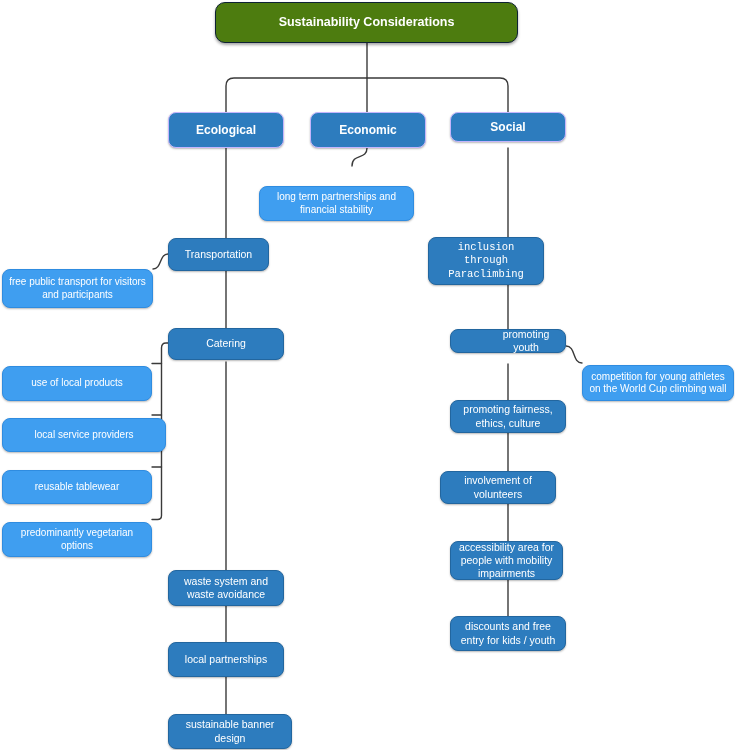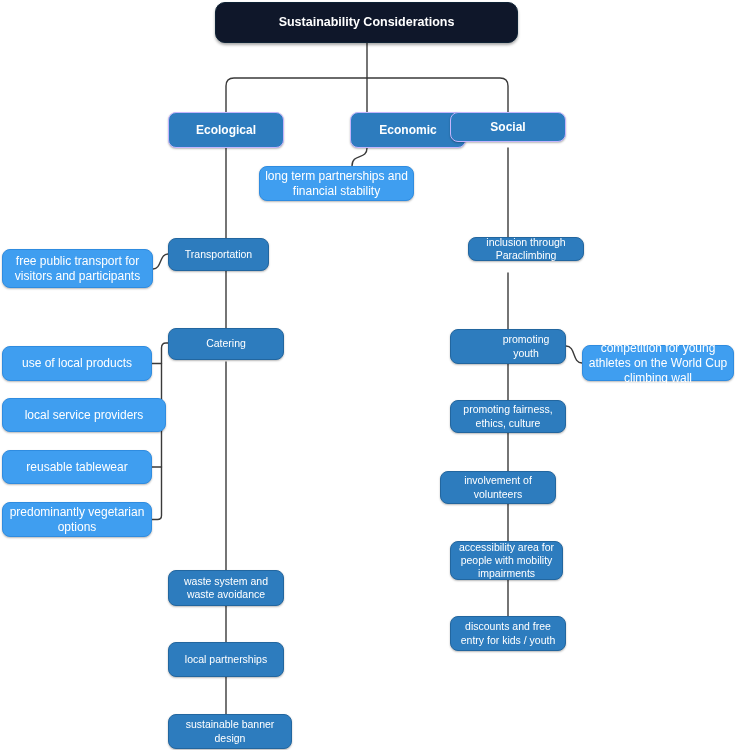--- a/index.html
+++ b/index.html
@@ -29,42 +29,43 @@
     justify-content: center;
     text-align: center;
     box-sizing: border-box;
     color: #ffffff;
     border-radius: 8px;
     padding: 2px 5px;
     line-height: 1.25;
     box-shadow: 0 1px 2px rgba(0,0,0,0.28);
   }
   .root {
-    background: #0f172a;
+    background: #4d7c0f;
     border: 1px solid #0e2235;
     border-radius: 10px;
     font-weight: bold;
     font-size: 12.5px;
     box-shadow: 0 2px 3px rgba(0,0,0,0.35);
   }
   .branch {
     background: #2d7cbe;
     border: 1px solid #c4b5fd;
     font-weight: bold;
     font-size: 12px;
   }
   .topic {
     background: #2d7cbe;
     border: 1px solid #22669f;
     font-size: 10.5px;
   }
   .leaf {
     background: #3f9ef0;
     border: 1px solid #2f8ce0;
-    font-size: 12px;
+    font-size: 10px;
+    margin-top: 20px;
   }
 </style>
 </head>
 <body>
 
 <div id="canvas">
 
   <svg id="edges" viewBox="0 0 735 750" xmlns="http://www.w3.org/2000/svg">
     <path d="M367 43 V78"></path>
     <path d="M226 112 V86 Q226 78 234 78 H500 Q508 78 508 86 V112"></path>
@@ -85,39 +86,39 @@
     <path d="M566 346 C576 346 572 363 582 363"></path>
     <path d="M508 364 V400"></path>
     <path d="M508 433 V471"></path>
     <path d="M508 504 V541"></path>
     <path d="M508 580 V616"></path>
   </svg>
 
   <div class="node root" style="left:215px; top:2px; width:303px; height:41px;">Sustainability Considerations</div>
 
   <div class="node branch" style="left:168px; top:112px; width:116px; height:36px;">Ecological</div>
-  <div class="node branch" style="left:310px; top:112px; width:116px; height:36px;margin-left:40px;">Economic</div>
+  <div class="node branch" style="left:310px; top:112px; width:116px; height:36px;">Economic</div>
   <div class="node branch" style="left:450px; top:112px; width:116px; height:30px;">Social</div>
 
   <div class="node leaf" style="left:259px; top:166px; width:155px; height:35px;">long term partnerships and financial stability</div>
 
   <div class="node topic" style="left:168px; top:238px; width:101px; height:33px;">Transportation</div>
   <div class="node leaf" style="left:2px; top:249px; width:151px; height:39px;">free public transport for visitors and participants</div>
 
   <div class="node topic" style="left:168px; top:328px; width:116px; height:32px;">Catering</div>
   <div class="node leaf" style="left:2px; top:346px; width:150px; height:35px;">use of local products</div>
   <div class="node leaf" style="left:2px; top:398px; width:164px; height:34px;">local service providers</div>
   <div class="node leaf" style="left:2px; top:450px; width:150px; height:34px;">reusable tablewear</div>
   <div class="node leaf" style="left:2px; top:502px; width:150px; height:35px;">predominantly vegetarian options</div>
 
   <div class="node topic" style="left:168px; top:570px; width:116px; height:36px;">waste system and waste avoidance</div>
   <div class="node topic" style="left:168px; top:642px; width:116px; height:35px;">local partnerships</div>
   <div class="node topic" style="left:168px; top:714px; width:124px; height:35px;">sustainable banner design</div>
 
-  <div class="node topic" style="left:468px; top:237px; width:116px; height:24px;">inclusion through Paraclimbing</div>
-  <div class="node topic" style="left:450px; top:329px; width:116px; height:35px;padding-left:41px;">promoting youth</div>
+  <div class="node topic" style="left:428px; top:237px; width:116px; height:48px;font-family:Liberation Mono, monospace;">inclusion through Paraclimbing</div>
+  <div class="node topic" style="left:450px; top:329px; width:116px; height:24px;padding-left:41px;">promoting youth</div>
   <div class="node leaf" style="left:582px; top:345px; width:152px; height:36px;">competition for young athletes on the World Cup climbing wall</div>
   <div class="node topic" style="left:450px; top:400px; width:116px; height:33px;">promoting fairness, ethics, culture</div>
   <div class="node topic" style="left:440px; top:471px; width:116px; height:33px;">involvement of volunteers</div>
   <div class="node topic" style="left:450px; top:541px; width:113px; height:39px;">accessibility area for people with mobility impairments</div>
   <div class="node topic" style="left:450px; top:616px; width:116px; height:35px;">discounts and free entry for kids / youth</div>
 
 </div>
 
 </body></html>

